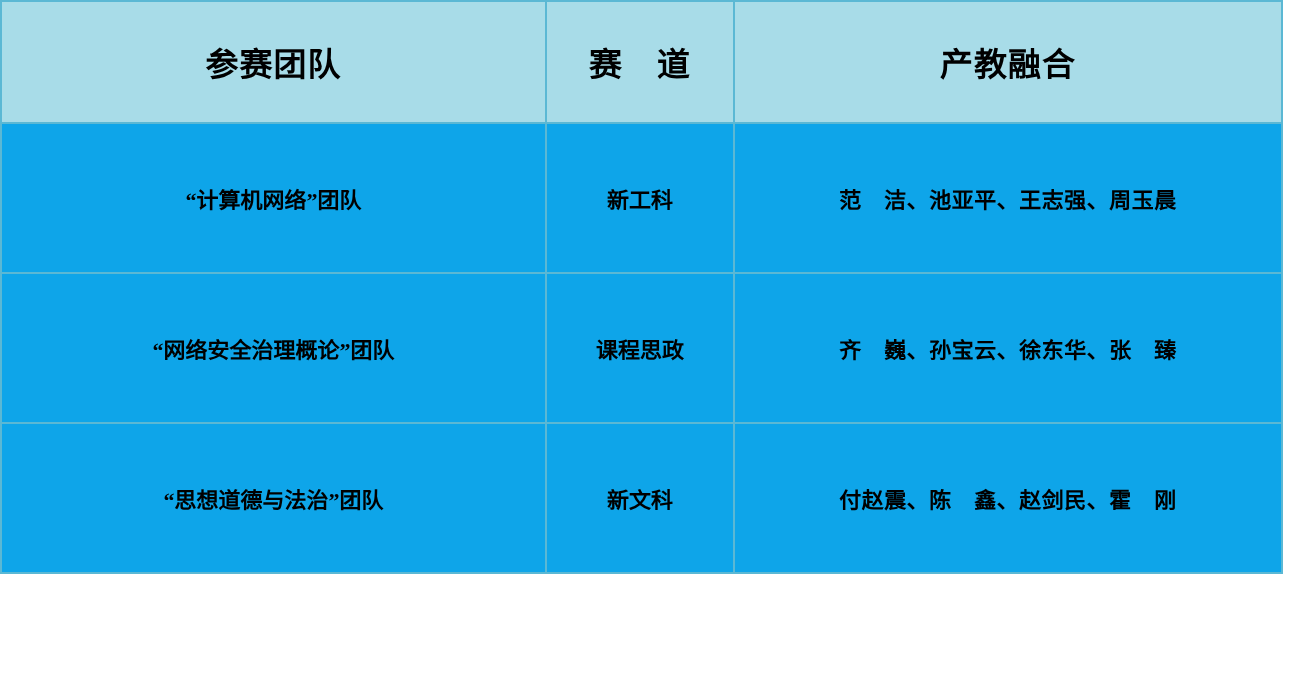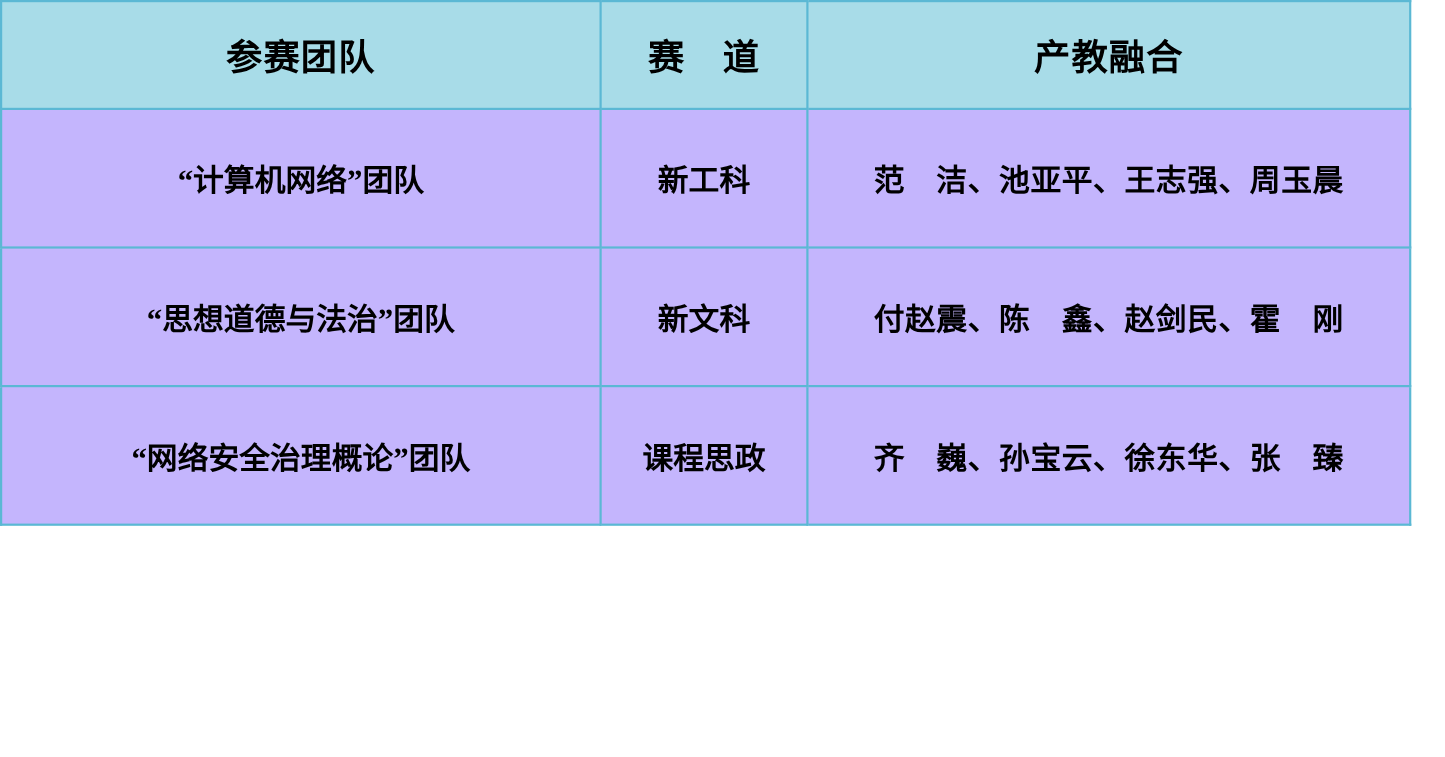--- a/index.html
+++ b/index.html
@@ -28,32 +28,32 @@
   table.data-table col.c-track  { width: 188px; }
   table.data-table col.c-member { width: 548px; }
 
   table.data-table th,
   table.data-table td {
     border: 2px solid #5bb8d4;
     text-align: center;
     vertical-align: middle;
     font-weight: bold;
     color: #000000;
-    padding: 4px 6px;
+    padding: 16px 6px;
   }
   table.data-table thead th {
     background: #a8dce8;
     height: 88px;
     font-size: 33px;
     letter-spacing: 1px;
   }
   table.data-table tbody td {
-    background: #c4b5fd;
+    background: #0ea5e9;
     height: 116px;
-    font-size: 28px;
+    font-size: 22px;
   }
   td.team-cell  { font-size: 29px; }
   td.track-cell { font-size: 29px; margin-left: 40px; }
   td.member-cell{ font-size: 29px; letter-spacing: 0.5px; margin-top: 29px; }
 </style>
 </head>
 <body>
 
 <div class="table-wrap">
   <table class="data-table">
@@ -69,24 +69,24 @@
         <th>产教融合</th>
       </tr>
     </thead>
     <tbody>
       <tr>
         <td class="team-cell">“计算机网络”团队</td>
         <td class="track-cell">新工科</td>
         <td class="member-cell">范　洁、池亚平、王志强、周玉晨</td>
       </tr>
       <tr>
+        <td class="team-cell">“网络安全治理概论”团队</td>
+        <td class="track-cell">课程思政</td>
+        <td class="member-cell">齐　巍、孙宝云、徐东华、张　臻</td>
+      </tr>
+      <tr>
         <td class="team-cell">“思想道德与法治”团队</td>
         <td class="track-cell">新文科</td>
         <td class="member-cell">付赵震、陈　鑫、赵剑民、霍　刚</td>
-      </tr>
-      <tr>
-        <td class="team-cell">“网络安全治理概论”团队</td>
-        <td class="track-cell">课程思政</td>
-        <td class="member-cell">齐　巍、孙宝云、徐东华、张　臻</td>
       </tr>
     </tbody>
   </table>
 </div>
 
 </body></html>

